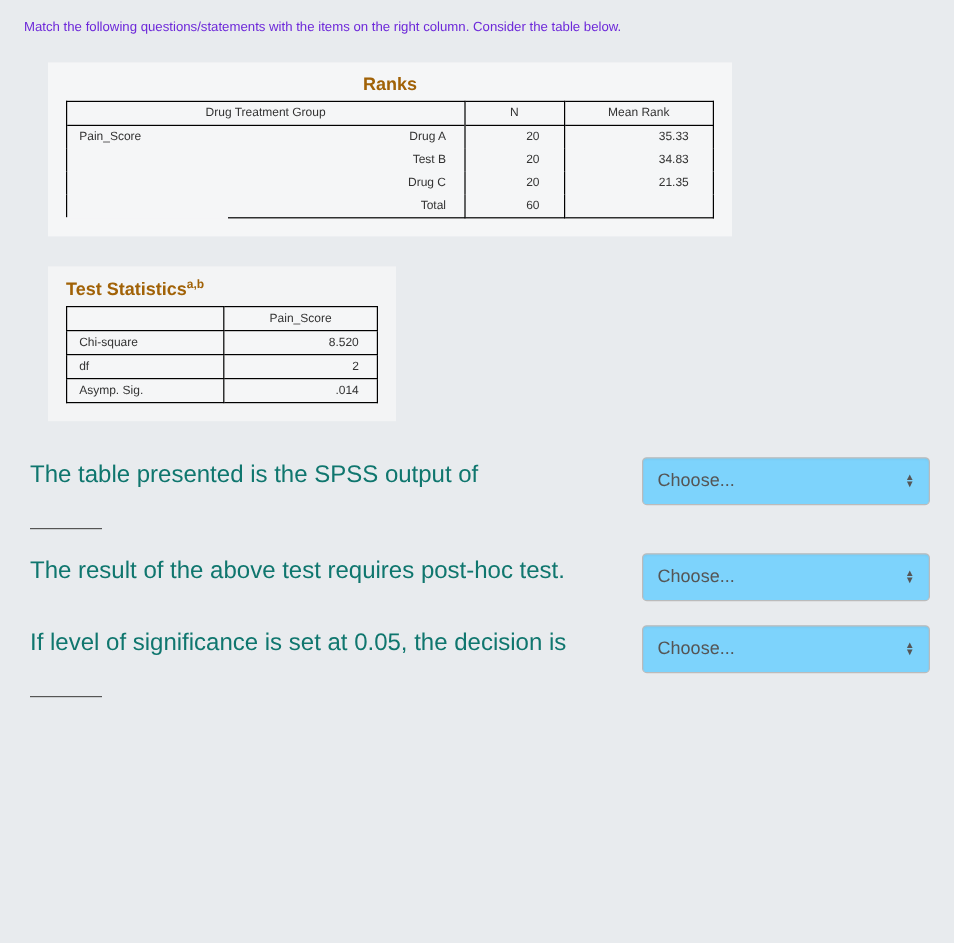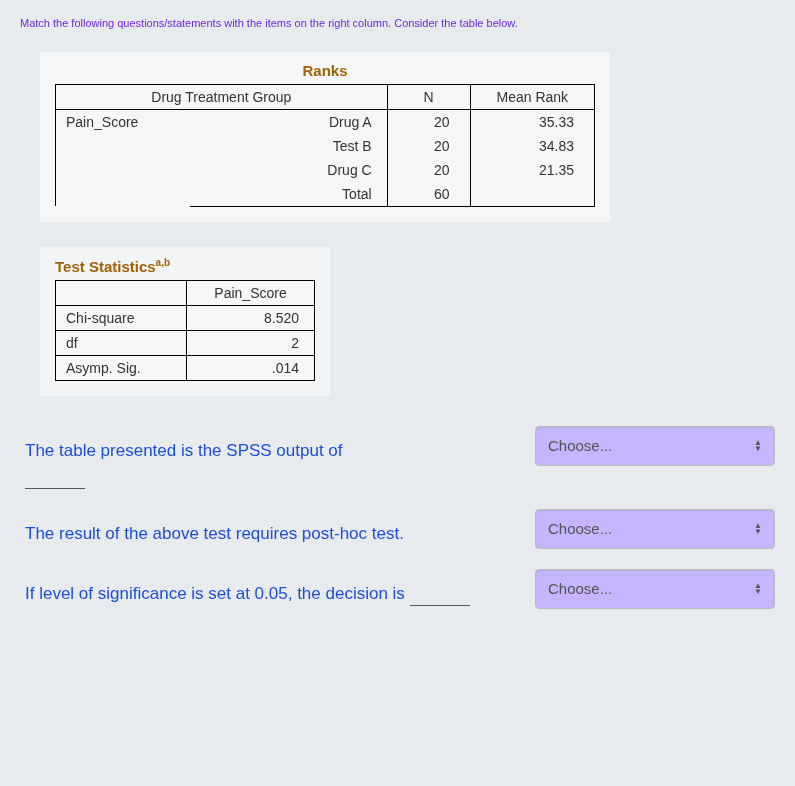--- a/index.html
+++ b/index.html
@@ -37,21 +37,21 @@
     }
     .table-title sup {
       font-size: 10px;
     }
     table {
       border-collapse: collapse;
       background: #f5f6f7;
     }
     td, th {
       padding: 4px 10px;
-      font-size: 14px;
+      font-size: 10px;
       color: #333;
       text-align: left;
     }
     .ranks-table {
       width: 540px;
     }
     .ranks-table th.group-header {
       text-align: center;
       border-right: 1px solid #000;
       border-top: 1px solid #000;
@@ -125,37 +125,36 @@
       padding-right: 15px;
     }
     .question-row {
       display: flex;
       align-items: flex-start;
       margin-bottom: 20px;
       gap: 20px;
     }
     .question-text {
       flex: 1;
-      font-size: 17px;
-      color: #1d4ed8;
+      font-size: 20px;
+      color: #0f766e;
       line-height: 1.5;
       padding-left: 5px;
-      margin-top: 12px;
     }
     .blank {
       display: inline-block;
       border-bottom: 1px solid #555;
       width: 60px;
       height: 14px;
       vertical-align: bottom;
     }
     .dropdown {
       width: 240px;
       min-height: 40px;
-      background: #c4b5fd;
+      background: #7dd3fc;
       border: 1px solid #bbb;
       border-radius: 4px;
       display: flex;
       align-items: center;
       justify-content: space-between;
       padding: 8px 12px;
       font-size: 15px;
       color: #555;
       box-shadow: inset 0 1px 2px rgba(0,0,0,0.05);
       gap: 44px;

